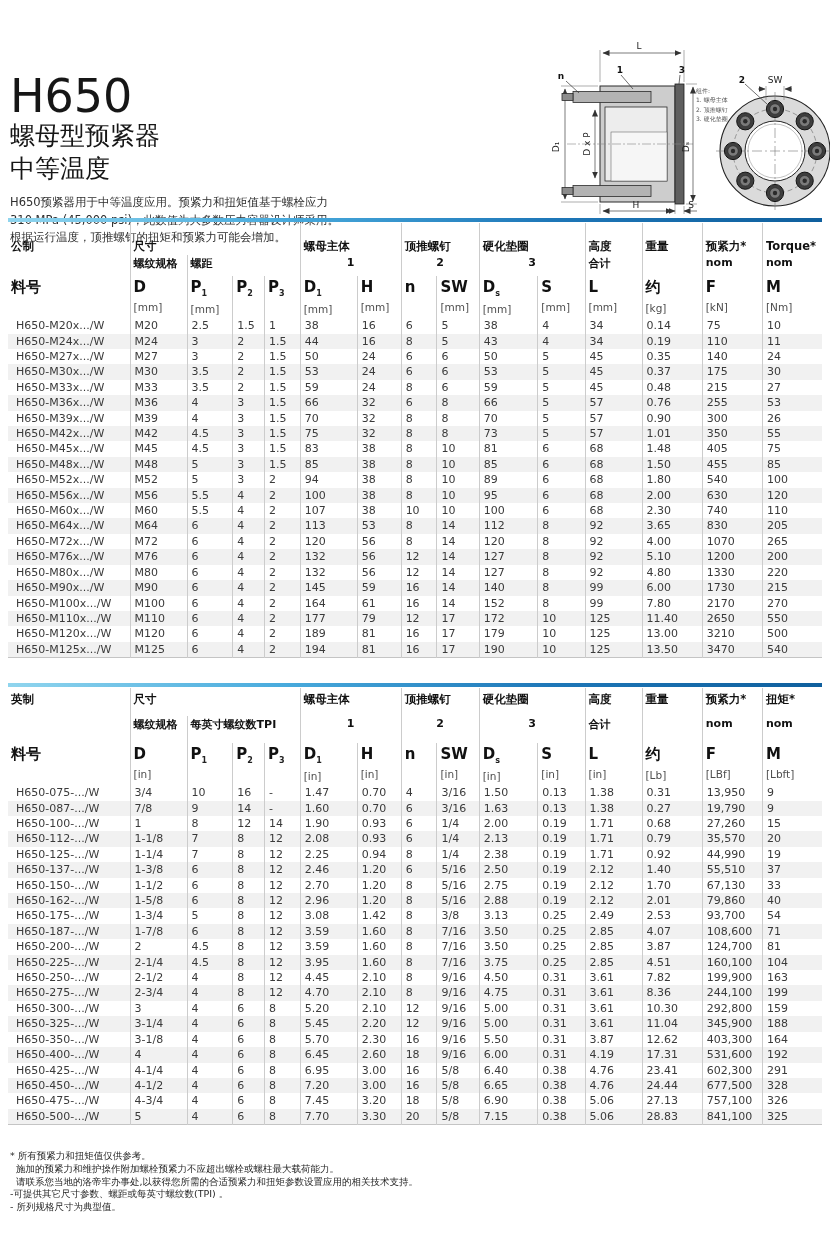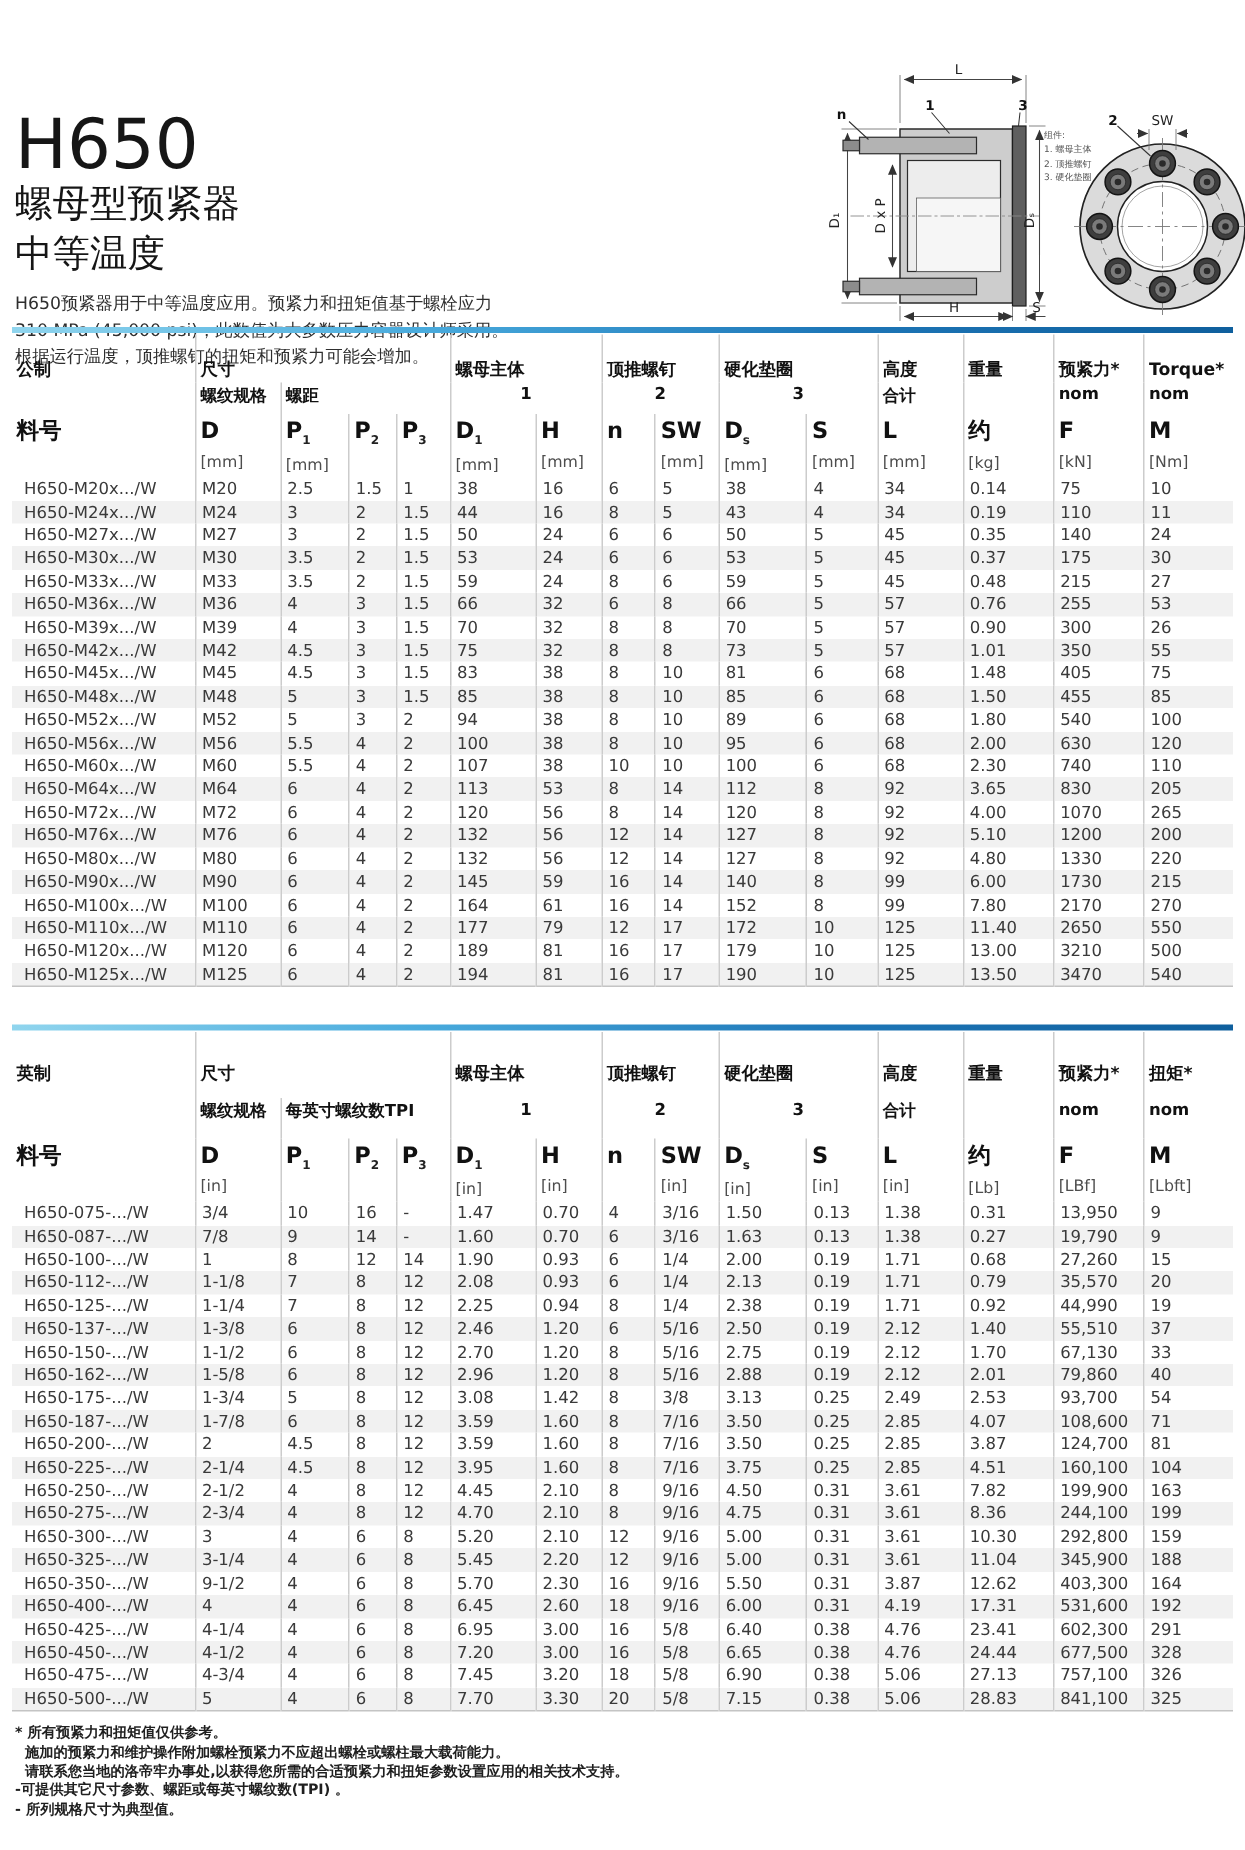--- a/index.html
+++ b/index.html
@@ -29,25 +29,25 @@
   tbody td{padding:1px 3px 1px 4px;font-size:11px;line-height:13.4px;color:#3a3a3a;}
   tbody td:first-child{padding-left:8px;}
   tbody tr:nth-child(even){background:#f1f1f1;}
   .hr1 th{padding-top:16px;}
   .grp{font-weight:bold;font-size:11.5px;color:#111;}
   .grp2{font-weight:bold;font-size:11px;color:#111;}
   .num{font-weight:bold;font-size:11px;text-align:center;color:#111;}
   .sym .t{font-weight:bold;font-size:15px;color:#111;}
   th sub{font-size:8px;font-weight:bold;}
   .unit{font-weight:normal;color:#4d4d4d;font-size:10.5px;}
-  .imperial .hr1 th{padding-top:20px;padding-bottom:9px;}
+  .imperial .hr1 th{padding-top:4px;padding-bottom:9px;}
   .imperial .hr2 th{padding-bottom:7px;}
 
   
-  .notes{position:absolute;left:10px;top:1150px;width:640px;font-size:9.5px;line-height:1.35;color:#1f1f1f;white-space:pre-line;font-weight:bold;}
+  .notes{position:absolute;left:10px;top:1150px;width:640px;font-size:9.5px;line-height:1.35;color:#1f1f1f;white-space:pre-line;}
 </style>
 </head>
 <body>
 
 <div class="page">
 
   <header class="hdr">
     <h1>H650</h1>
     <div class="sub">螺母型预紧器</div>
     <div class="sub">中等温度</div>
@@ -945,21 +945,21 @@
             <td>9/16</td>
             <td>5.00</td>
             <td>0.31</td>
             <td>3.61</td>
             <td>11.04</td>
             <td>345,900</td>
             <td>188</td>
           </tr>
           <tr>
             <td>H650-350-.../W</td>
-            <td>9-1/2</td>
+            <td>3-1/8</td>
             <td>4</td>
             <td>6</td>
             <td>8</td>
             <td>5.70</td>
             <td>2.30</td>
             <td>16</td>
             <td>9/16</td>
             <td>5.50</td>
             <td>0.31</td>
             <td>3.87</td>

